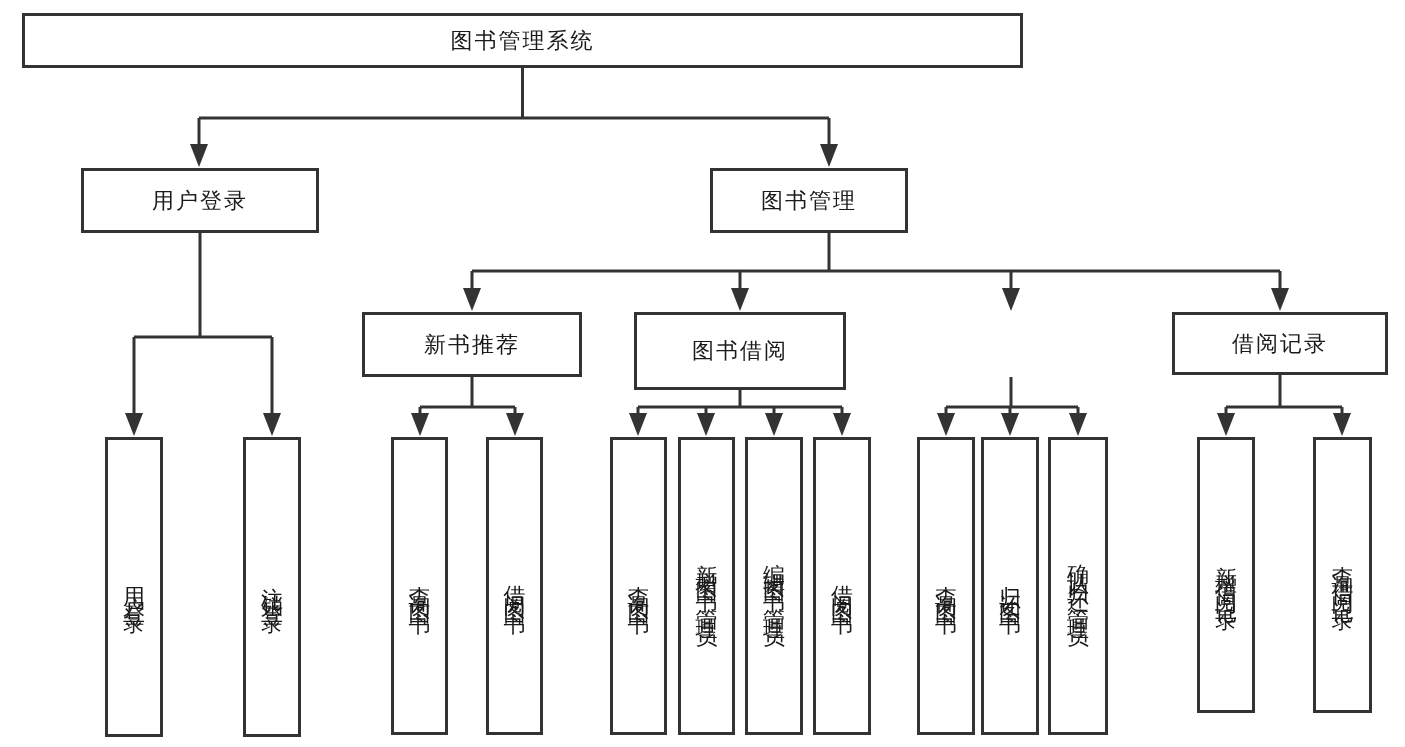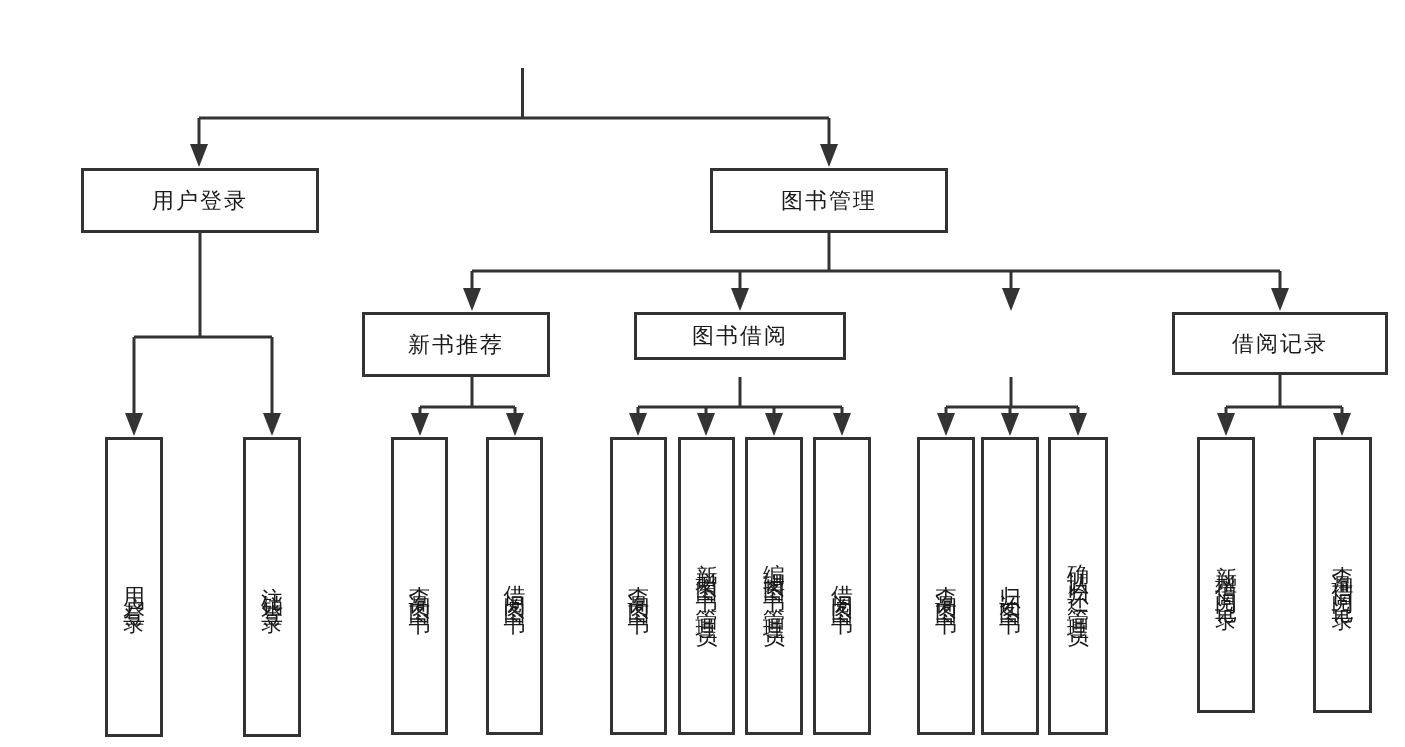--- a/index.html
+++ b/index.html
@@ -38,23 +38,23 @@
   .vbox span {
     writing-mode: vertical-rl;
     text-orientation: mixed;
     font-size: 22px;
     line-height: 1;
     letter-spacing: 9px;
   }
   
   .n-root   { left: 22px;   top: 13px;  width: 1001px; height: 55px; }
   .n-login  { left: 81px;   top: 168px; width: 238px;  height: 65px; }
-  .n-mgmt   { left: 710px;  top: 168px; width: 238px;  height: 65px; }
-  .n-g2     { left: 362px;  top: 312px; width: 188px;  height: 65px; }
-  .n-g3     { left: 634px;  top: 312px; width: 212px;  height: 48px; }
+  .n-mgmt   { left: 710px;  top: 168px; width: 198px;  height: 65px; }
+  .n-g2     { left: 362px;  top: 312px; width: 220px;  height: 65px; }
+  .n-g3     { left: 634px;  top: 312px; width: 212px;  height: 78px; }
   .n-g4     { left: 905px;  top: 312px; width: 212px;  height: 65px; }
   .n-g5     { left: 1172px; top: 312px; width: 216px;  height: 63px; }
   .n-l1a    { left: 105px;  top: 437px; width: 58px;   height: 300px; }
   .n-l1b    { left: 243px;  top: 437px; width: 58px;   height: 300px; }
   .n-l2a    { left: 391px;  top: 437px; width: 57px;   height: 298px; }
   .n-l2b    { left: 486px;  top: 437px; width: 57px;   height: 298px; }
   .n-l3a    { left: 610px;  top: 437px; width: 57px;   height: 298px; }
   .n-l3b    { left: 678px;  top: 437px; width: 57px;   height: 298px; }
   .n-l3c    { left: 745px;  top: 437px; width: 58px;   height: 298px; }
   .n-l3d    { left: 813px;  top: 437px; width: 58px;   height: 298px; }
@@ -136,20 +136,23 @@
       <polygon points="765,413 783,413 774,436"></polygon>
       <polygon points="833,413 851,413 842,436"></polygon>
       <polygon points="937,413 955,413 946,436"></polygon>
       <polygon points="1001,413 1019,413 1010,436"></polygon>
       <polygon points="1069,413 1087,413 1078,436"></polygon>
       <polygon points="1217,413 1235,413 1226,436"></polygon>
       <polygon points="1333,413 1351,413 1342,436"></polygon>
     </g>
   </svg>
 
+  <div class="hbox n-root">
+    <span>图书管理系统</span>
+  </div>
 
   <div class="hbox n-login">
     <span>用户登录</span>
   </div>
   <div class="hbox n-mgmt">
     <span>图书管理</span>
   </div>
 
   <div class="hbox n-g2">
     <span>新书推荐</span>

